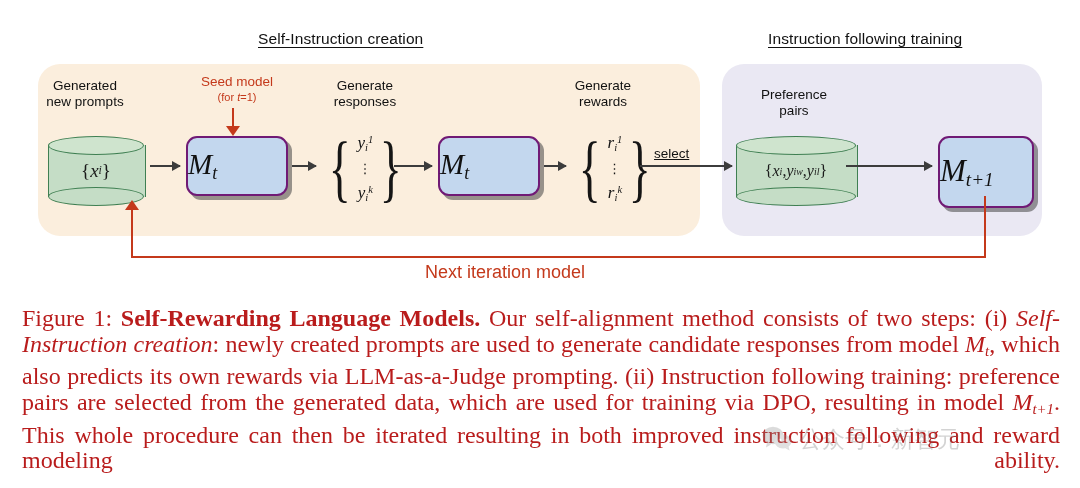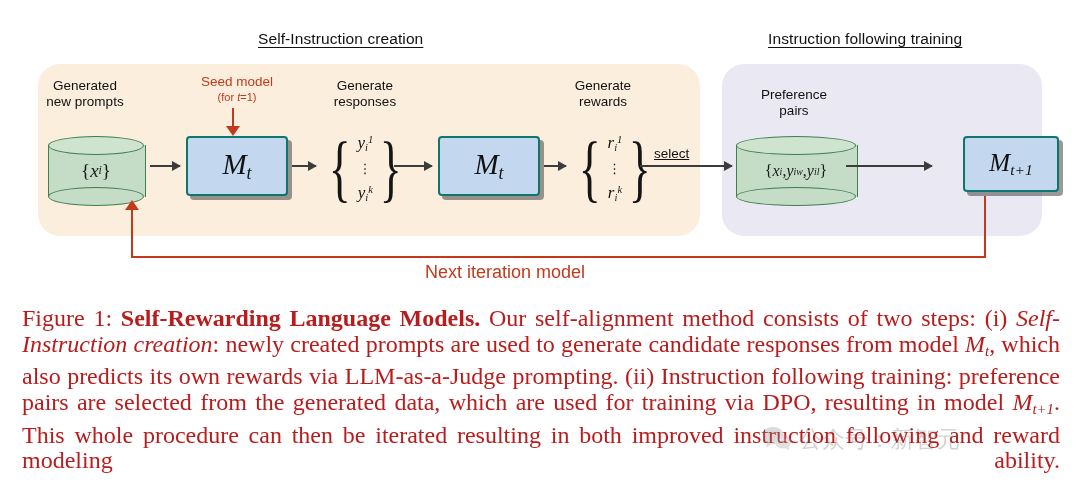--- a/index.html
+++ b/index.html
@@ -47,27 +47,27 @@
   .cyl .txt{position:absolute;left:0;top:0;width:100%;height:100%;
       display:flex;align-items:center;justify-content:center;
       font-family:"Liberation Serif",serif;color:#1a1a1a;z-index:3;}
 
   #cyl-prompts{left:48px;top:136px;width:96px;height:70px;}
   #cyl-prompts .txt{font-size:19px;}
   #cyl-pref{left:736px;top:136px;width:120px;height:70px;}
   #cyl-pref .txt{font-size:16px;}
 
   
-  .mbox{position:absolute;background:#c3d7ee;border:2px solid #0f766e;
-      border-radius:4px;box-shadow:4px 4px 0 rgba(70,70,70,.55);
-      display:flex;align-items:center;justify-content:center;
+  .mbox{position:absolute;background:#c3d7ee;border:2px solid #701a75;
+      border-radius:11px;box-shadow:4px 4px 0 rgba(70,70,70,.55);
+      display:flex;align-items:center;
       font-family:"Liberation Serif",serif;color:#111;box-sizing:border-box;}
   #box-mt1{left:186px;top:136px;width:102px;height:60px;font-size:29px;}
   #box-mt2{left:438px;top:136px;width:102px;height:60px;font-size:29px;}
-  #box-mt3{left:938px;top:136px;width:96px;height:56px;font-size:25px;margin-left:25px;}
+  #box-mt3{left:938px;top:136px;width:96px;height:72px;font-size:31px;}
 
   
   .setgrp{position:absolute;display:flex;align-items:center;
       font-family:"Liberation Serif",serif;color:#151515;}
   .setgrp .brace{font-size:74px;line-height:.82;font-weight:300;
       transform:scaleX(.62);}
   .setgrp .items{display:flex;flex-direction:column;align-items:center;
       justify-content:center;font-size:17px;line-height:17px;gap:4px;}
   .setgrp .items .dots{font-size:13px;letter-spacing:1px;}
   #set-y{left:322px;top:122px;height:92px;}

